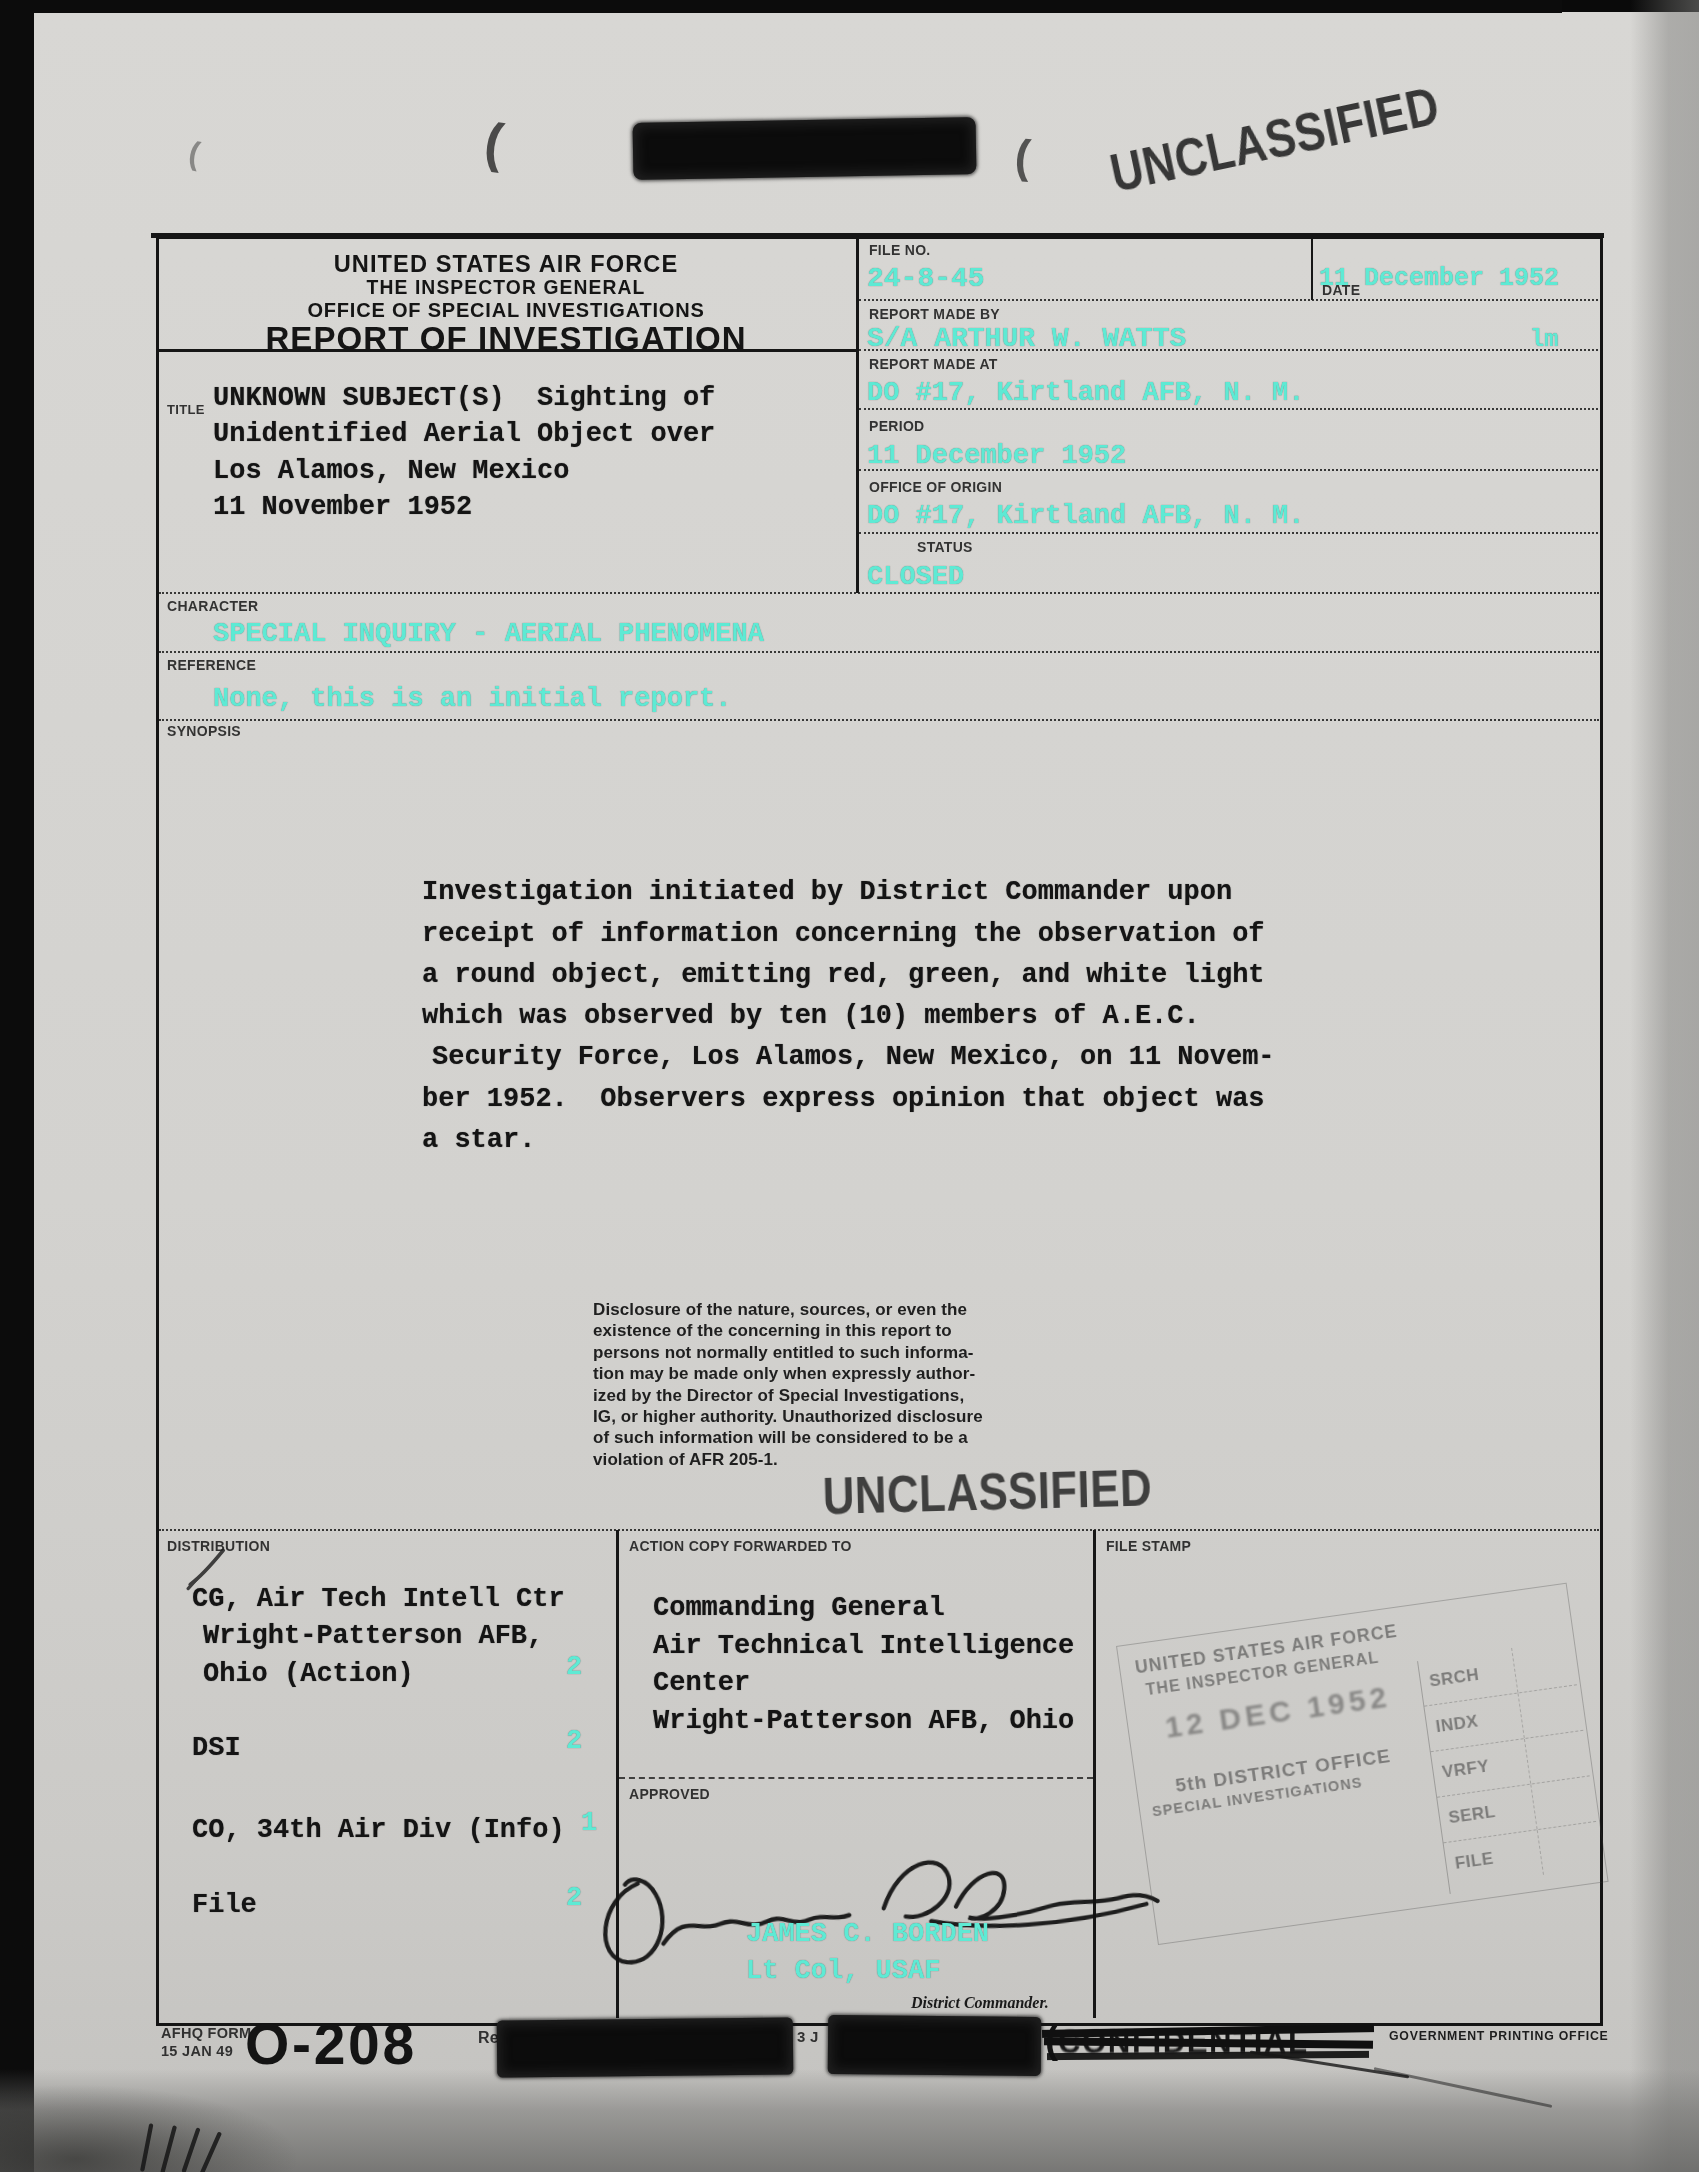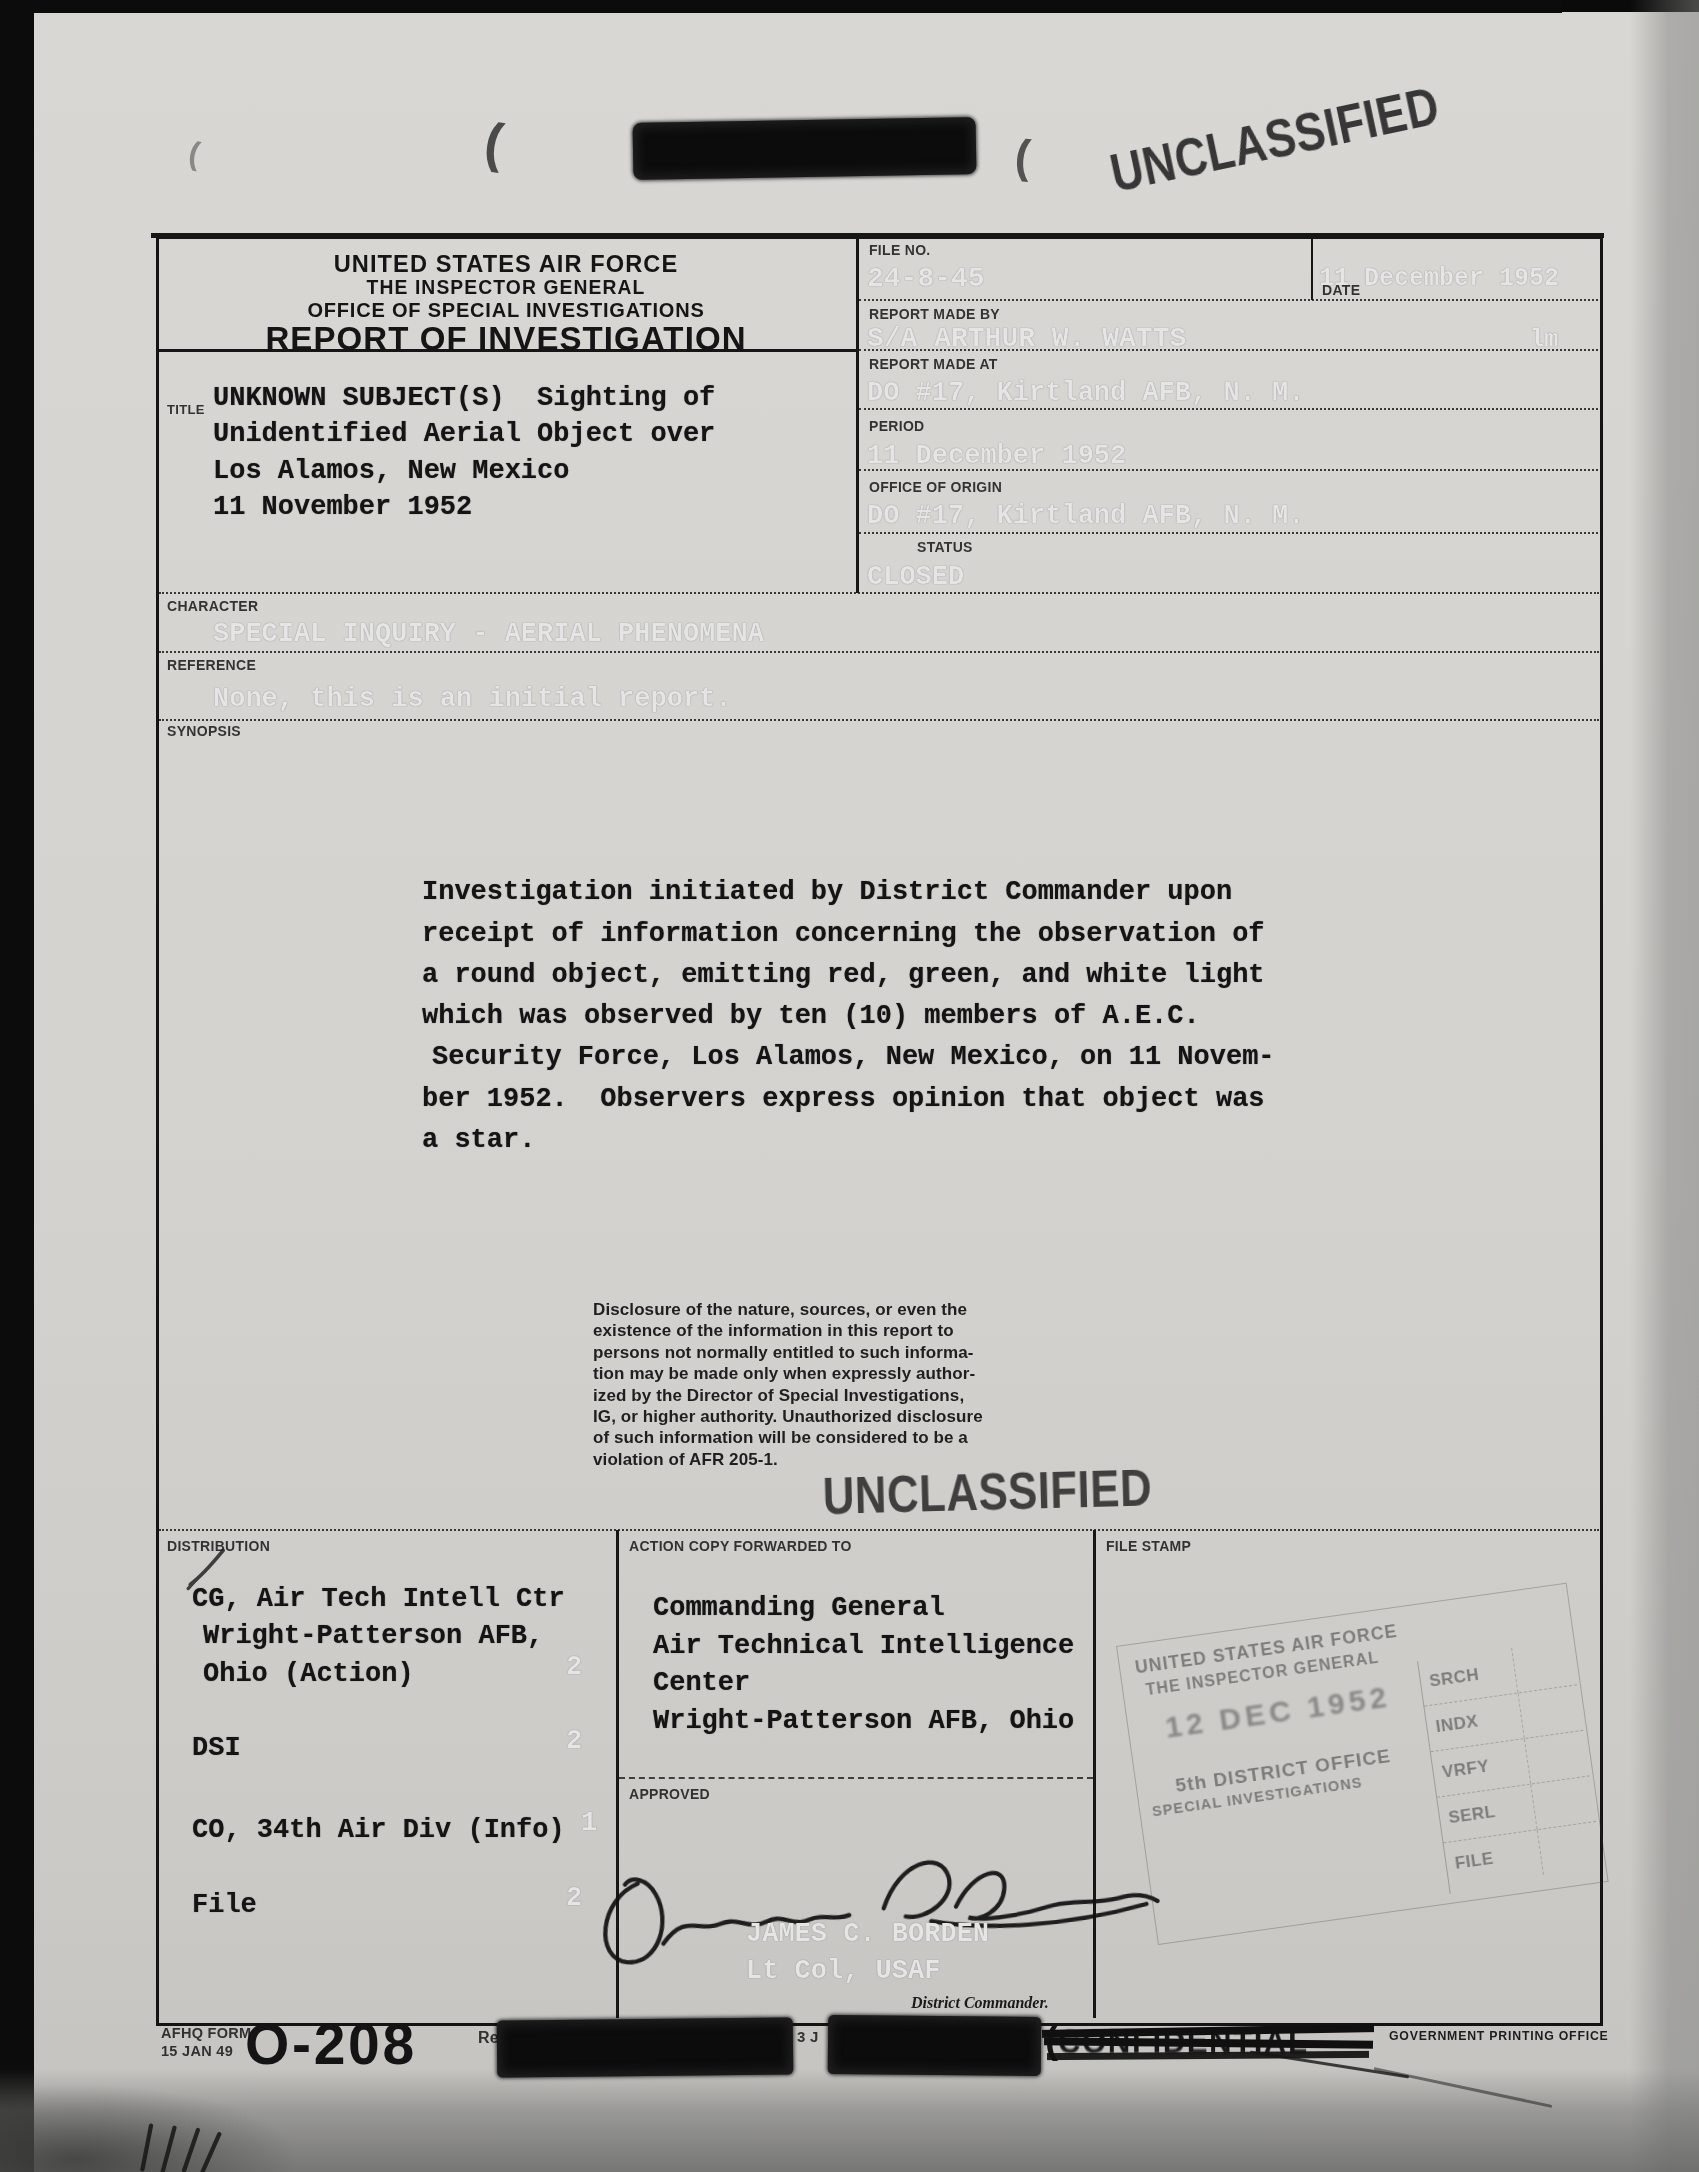--- a/index.html
+++ b/index.html
@@ -7,21 +7,21 @@
           font-family:"Liberation Sans",sans-serif;background:#0a0a0a;}
   #paper{position:absolute;left:34px;top:11.8px;right:0;bottom:0;
          background:linear-gradient(180deg,#d8d7d4 0%,#d3d2cf 55%,#cbcac7 85%,#c3c2bf 100%);}
   
   .edge{position:absolute;}
   
   .lbl{position:absolute;font:700 14px/1 "Liberation Sans",sans-serif;color:#1c1c1c;
        letter-spacing:0.3px;opacity:.88;filter:blur(0.2px);white-space:nowrap;}
   
   .tw{position:absolute;font:700 27px/1 "Liberation Mono","DejaVu Sans Mono",monospace;
-      color:#e5e5e5;text-shadow:0 0 1.1px rgba(20,20,20,.5);white-space:pre;filter:blur(0.2px);}
+      color:#5eead4;text-shadow:0 0 1.1px rgba(20,20,20,.5);white-space:pre;filter:blur(0.2px);}
   .twblock{position:absolute;font:700 27px/41px "Liberation Mono","DejaVu Sans Mono",monospace;
       color:#141414;text-shadow:0 0 1.1px rgba(20,20,20,.5);white-space:pre;filter:blur(0.2px);}
   
   .hsolid{position:absolute;background:#161616;}
   .vsolid{position:absolute;background:#161616;}
   .dotline{position:absolute;height:0;border-top:2.7px dotted rgba(28,28,28,.85);filter:blur(0.2px);}
   .dashline{position:absolute;height:0;border-top:2.1px dashed rgba(28,28,28,.8);}
   
   .hdr{position:absolute;left:156px;width:700px;text-align:center;color:#151515;
        font-family:"Liberation Sans",sans-serif;white-space:nowrap;filter:blur(0.2px);}
@@ -122,21 +122,21 @@
   <div class="twblock" style="left:422px;top:872px;">Investigation initiated by District Commander upon</div>
   <div class="twblock" style="left:422px;top:914px;">receipt of information concerning the observation of</div>
   <div class="twblock" style="left:422px;top:955px;">a round object, emitting red, green, and white light</div>
   <div class="twblock" style="left:422px;top:996px;">which was observed by ten (10) members of A.E.C.</div>
   <div class="twblock" style="left:422px;top:1037px;margin-left:10px;">Security Force, Los Alamos, New Mexico, on 11 Novem-</div>
   <div class="twblock" style="left:422px;top:1079px;">ber 1952.  Observers express opinion that object was</div>
   <div class="twblock" style="left:422px;top:1120px;">a star.</div>
 
   <div style="position:absolute;left:593px;top:1299px;width:504px;">
     <div class="smallprint">Disclosure of the nature, sources, or even the</div>
-    <div class="smallprint">existence of the information in this report to</div>
+    <div class="smallprint">existence of the concerning in this report to</div>
     <div class="smallprint">persons not normally entitled to such informa-</div>
     <div class="smallprint">tion may be made only when expressly author-</div>
     <div class="smallprint">ized by the Director of Special Investigations,</div>
     <div class="smallprint">IG, or higher authority.  Unauthorized disclosure</div>
     <div class="smallprint">of such information will be considered to be a</div>
     <div class="smallprint">violation of AFR 205-1.</div>
   </div>
 
   <span class="stamp" style="left:822px;top:1467px;font-size:51px;letter-spacing:0.5px;
                transform:rotate(-1.5deg) scaleX(.86);transform-origin:0 0;opacity:.8;filter:blur(0.4px);">UNCLASSIFIED</span>

